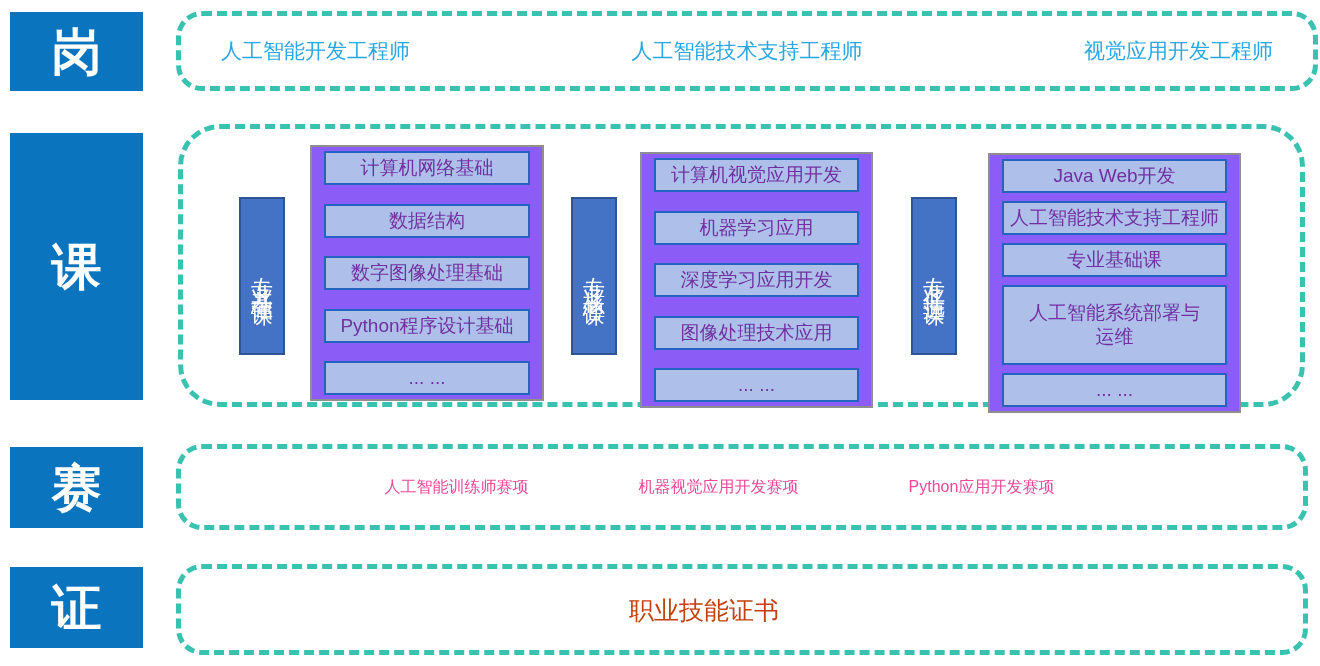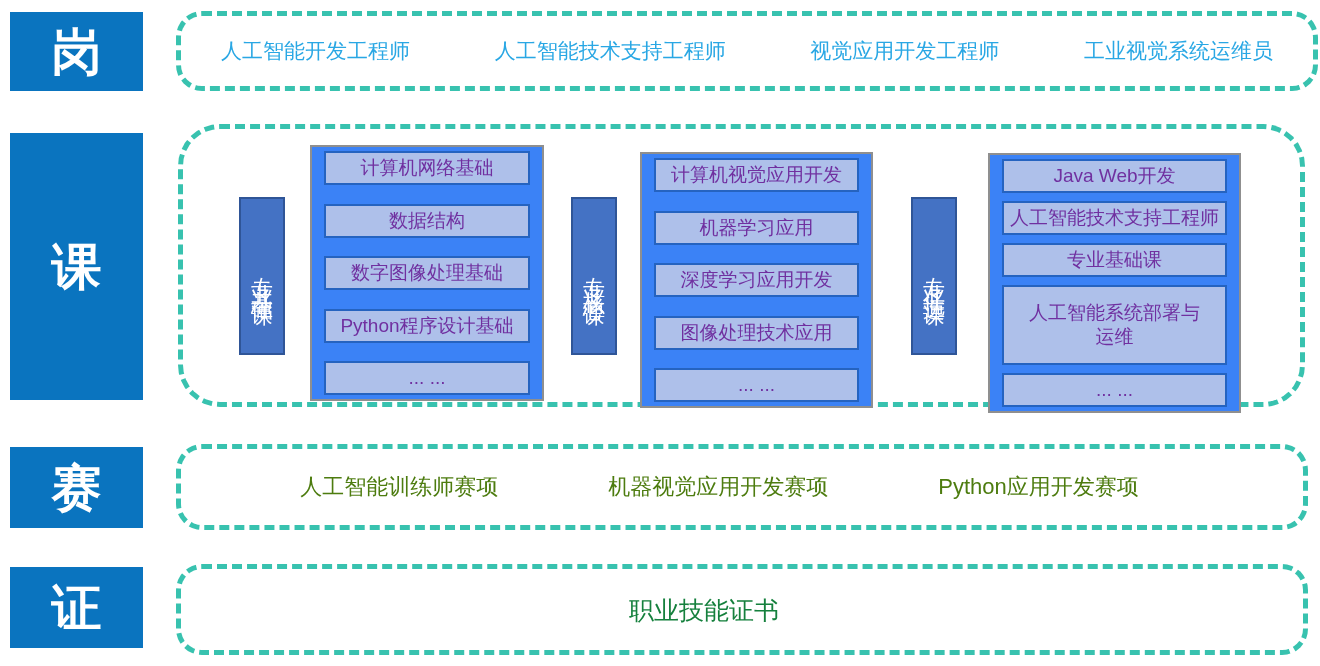--- a/index.html
+++ b/index.html
@@ -22,39 +22,39 @@
   .panel {
     position:absolute; left:176px; width:1122px;
     border:5px dashed #38c2af; box-sizing:content-box;
   }
   .panel-jobs  { top:11px;  height:70px; border-radius:26px; display:flex; align-items:center; justify-content:space-between; padding:0 40px; width:1052px; }
   .panel-courses { top:124px; left:178px; height:273px; width:1117px; border-radius:42px; }
   .panel-comp  { top:444px; height:76px; border-radius:26px; display:flex; align-items:center; justify-content:center; gap:110px; padding-right:45px; width:1077px; }
   .panel-cert  { top:564px; height:81px; border-radius:26px; display:flex; align-items:center; justify-content:center; padding-right:76px; width:1046px; }
 
   .job { color:#29a7e4; font-size:21px; line-height:1.2; white-space:nowrap; }
-  .comp { color:#4d7c0f; font-size:22px; line-height:1.2; white-space:nowrap; }
-  .cert { color:#15803d; font-size:25px; line-height:1.2; }
+  .comp { color:#ec4899; font-size:16px; line-height:1.2; white-space:nowrap; }
+  .cert { color:#c2410c; font-size:25px; line-height:1.2; }
 
   
   .vlabel {
     position:absolute; width:46px; height:158px; top:68px;
     background:#4472c4; border:2px solid #2f5597; box-sizing:border-box;
     color:#ffffff; font-size:22px; letter-spacing:7px;
     writing-mode:vertical-rl; text-orientation:upright;
     display:flex; align-items:center; justify-content:center; line-height:1;
   }
   .vlabel-1 { left:56px; }
   .vlabel-2 { left:388px; }
   .vlabel-3 { left:728px; }
 
   
   .cstack {
     position:absolute; top:16px; height:256px; box-sizing:border-box;
-    background:#3b82f6; border:2px solid #8f8f8f;
+    background:#8b5cf6; border:2px solid #8f8f8f;
     display:flex; flex-direction:column; justify-content:space-between;
     padding:4px 12px;
   }
   .cstack-1 { left:127px; width:234px; }
   .cstack-2 { left:457px; width:233px;margin-top:7px; }
   .cstack-3 { left:805px; top:24px; width:253px; height:260px; }
 
   .citem {
     flex:none; height:34px; box-sizing:border-box;
     background:#aec0ea; border:2px solid #2563c0;
@@ -67,21 +67,20 @@
 </head>
 <body>
 
 <div class="canvas">
 
   <div class="badge badge-gang">岗</div>
   <div class="panel panel-jobs">
     <span class="job">人工智能开发工程师</span>
     <span class="job">人工智能技术支持工程师</span>
     <span class="job">视觉应用开发工程师</span>
-    <span class="job">工业视觉系统运维员</span>
   </div>
 
   <div class="badge badge-ke">课</div>
   <div class="panel panel-courses">
 
     <div class="vlabel vlabel-1">专业基础课</div>
     <div class="cstack cstack-1">
       <div class="citem">计算机网络基础</div>
       <div class="citem">数据结构</div>
       <div class="citem">数字图像处理基础</div>

